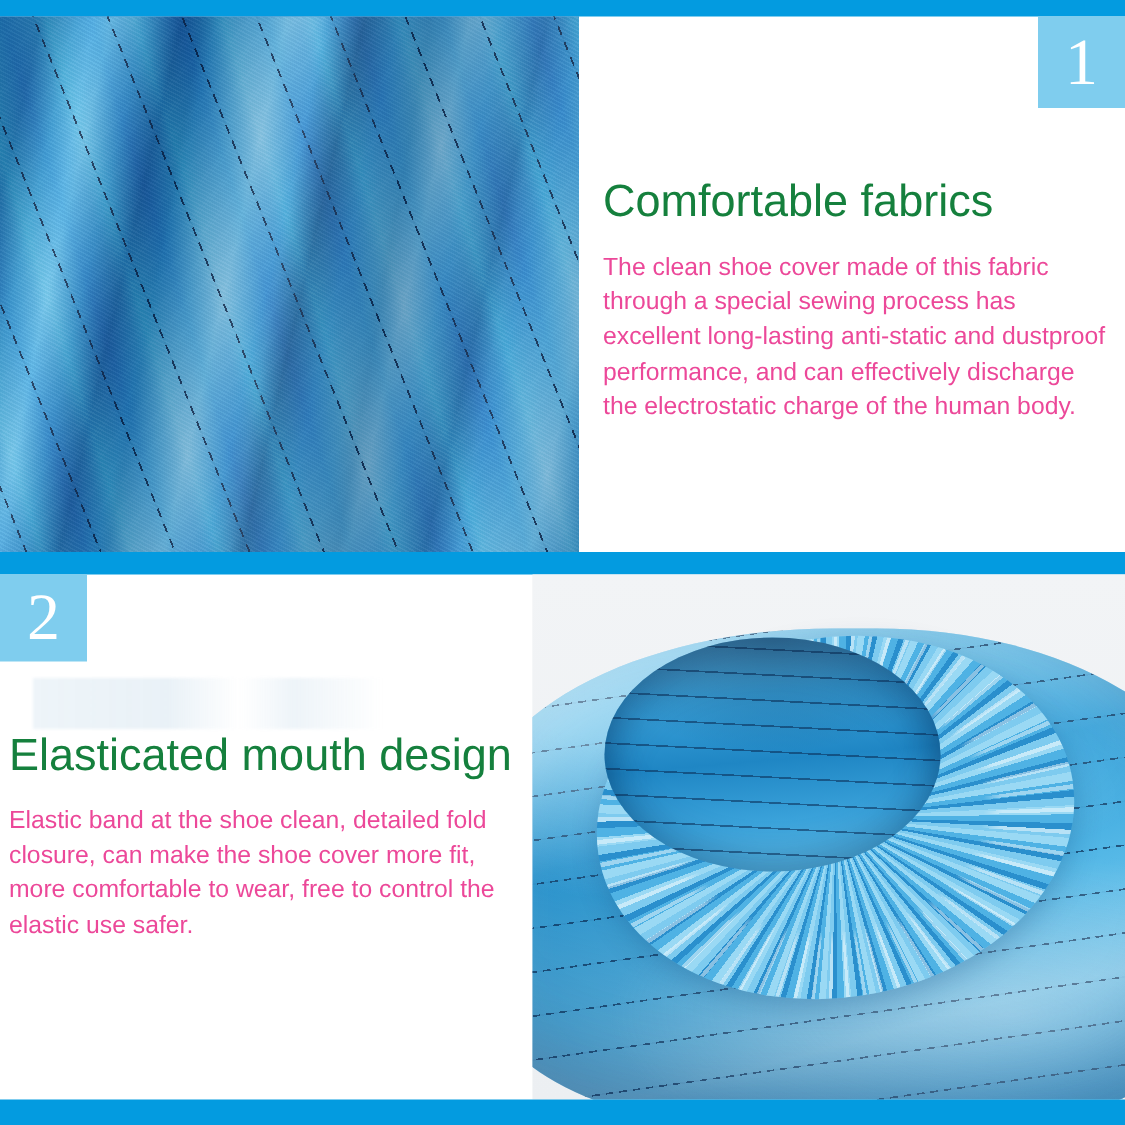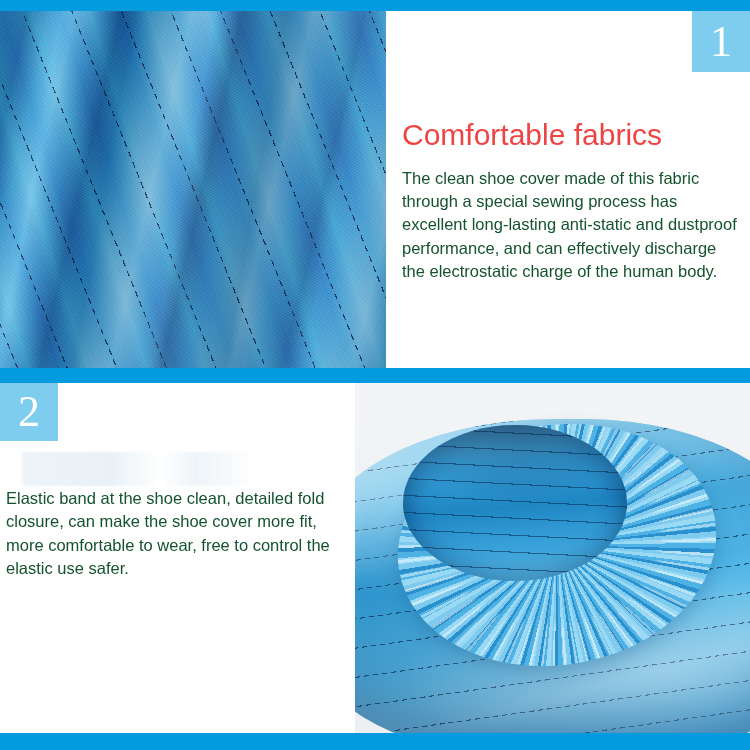--- a/index.html
+++ b/index.html
@@ -133,29 +133,29 @@
   }
   .sec2-text {
     position: absolute;
     left: 6px;
     top: 487px;
     width: 342px;
   }
   .feature-title {
     font-size: 30px;
     font-weight: 400;
-    color: #ef4444;
+    color: #15803d;
     margin: 0 0 14px 0;
     line-height: 1.15;
     white-space: nowrap;
   }
   .feature-body {
     font-size: 16.5px;
     font-weight: 400;
-    color: #14532d;
+    color: #ec4899;
     line-height: 1.42;
     margin: 0;
   }
 
   
   .sec2-photo {
     position: absolute;
     left: 355px;
     top: 383px;
     width: 395px;
@@ -316,20 +316,21 @@
 
   <div class="accent-bar bar-mid"></div>
 
   <div class="ghost-text"></div>
 
   <div class="badge badge-2">
     <span>2</span>
   </div>
 
   <div class="sec2-text">
+    <h2 class="feature-title">Elasticated mouth design</h2>
     <p class="feature-body">Elastic band at the shoe clean, detailed fold closure, can make the shoe cover more fit, more comfortable to wear, free to control the elastic use safer.</p>
   </div>
 
   <div class="sec2-photo">
     <div class="cover-bg"></div>
     <div class="cover-body">
       <div class="cover-body-stripes"></div>
       <div class="cover-body-sheen"></div>
     </div>
     <div class="mouth-ring"></div>

